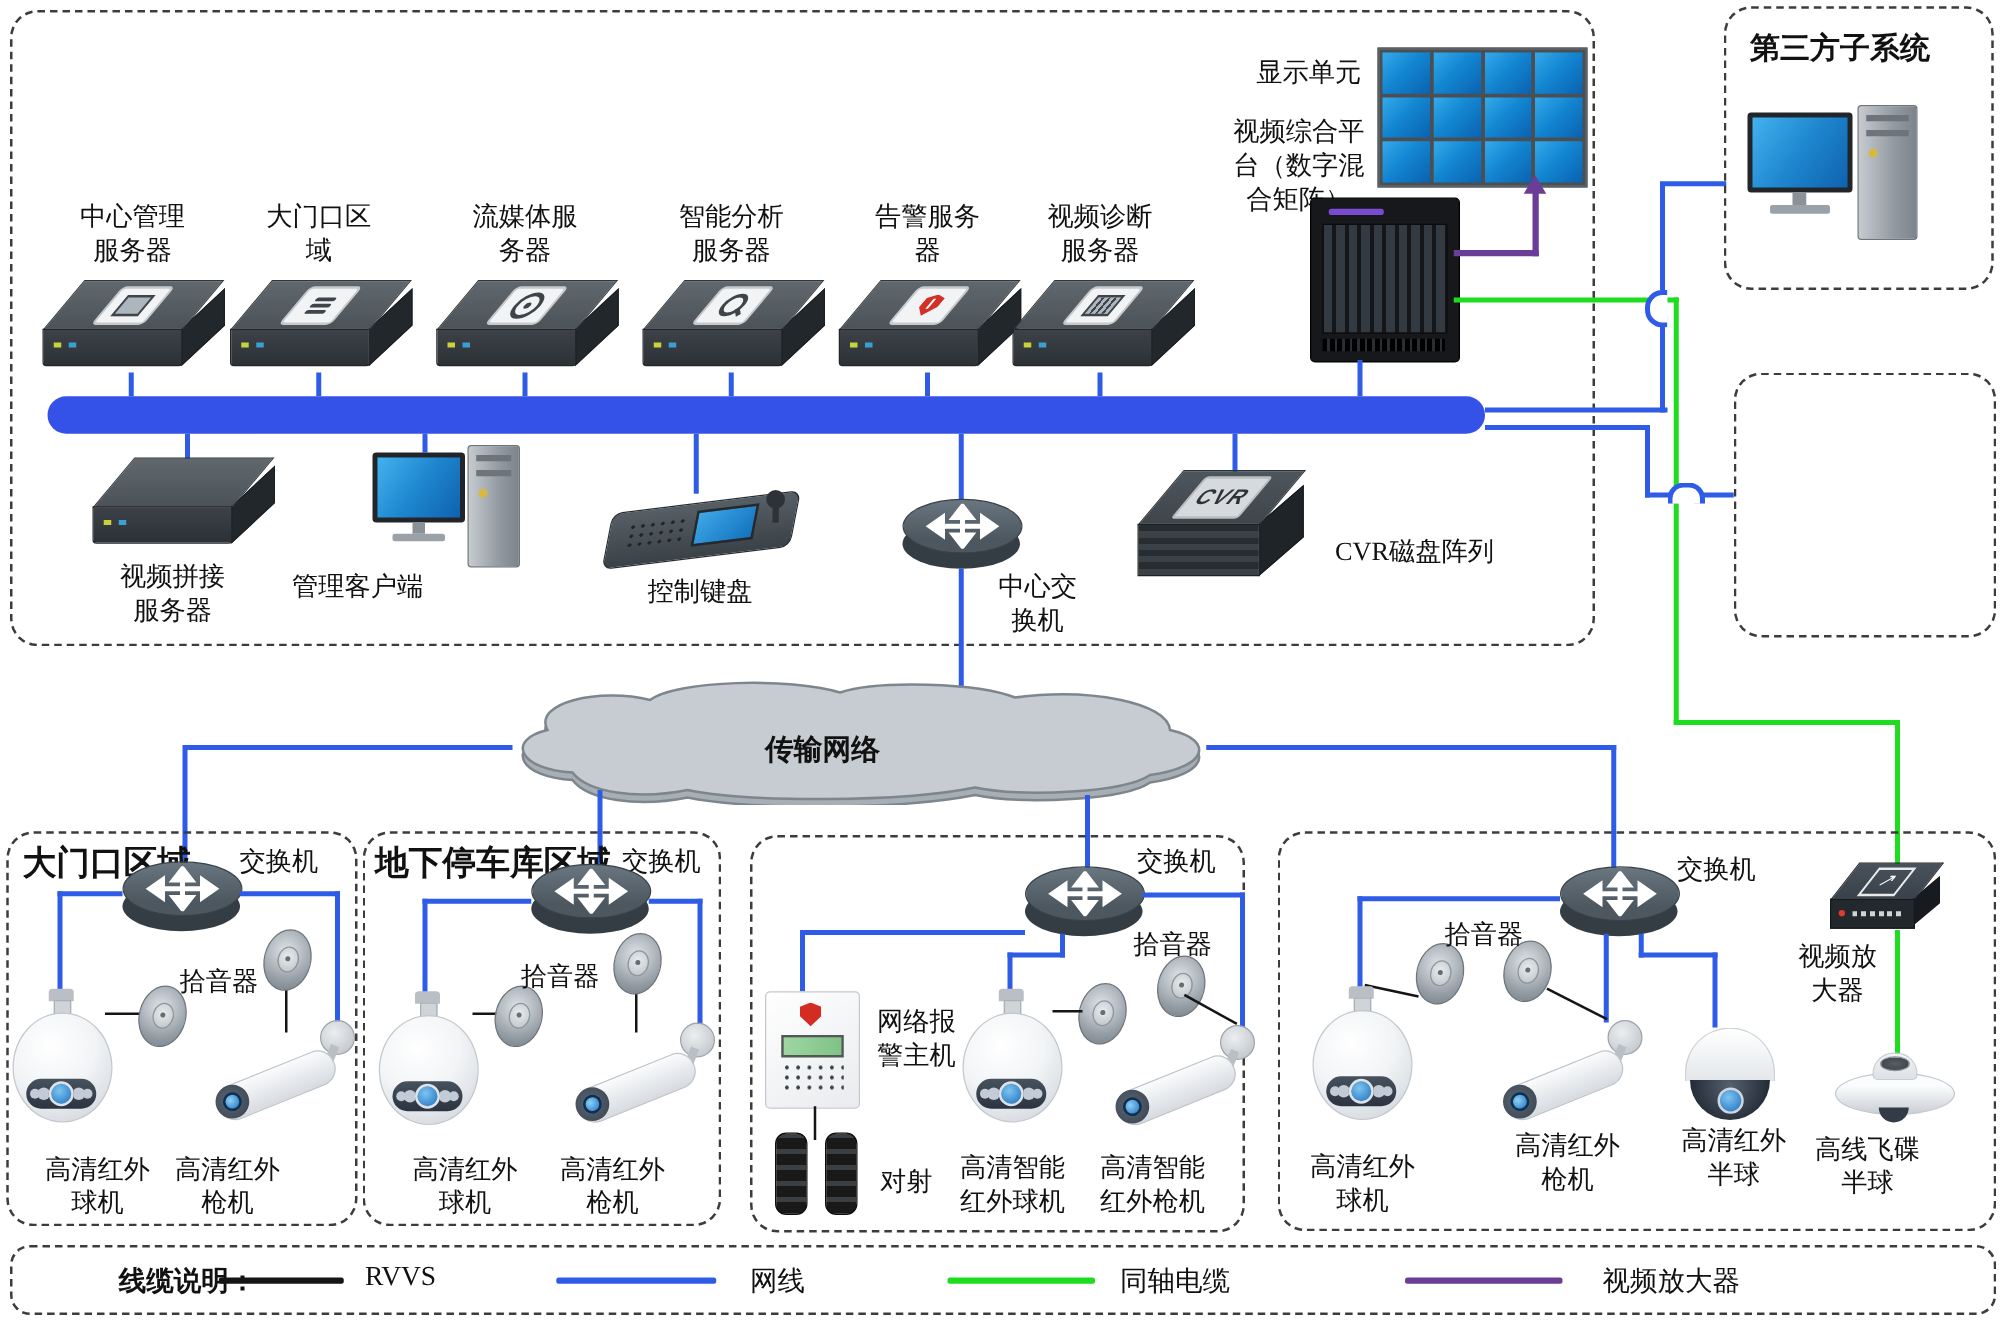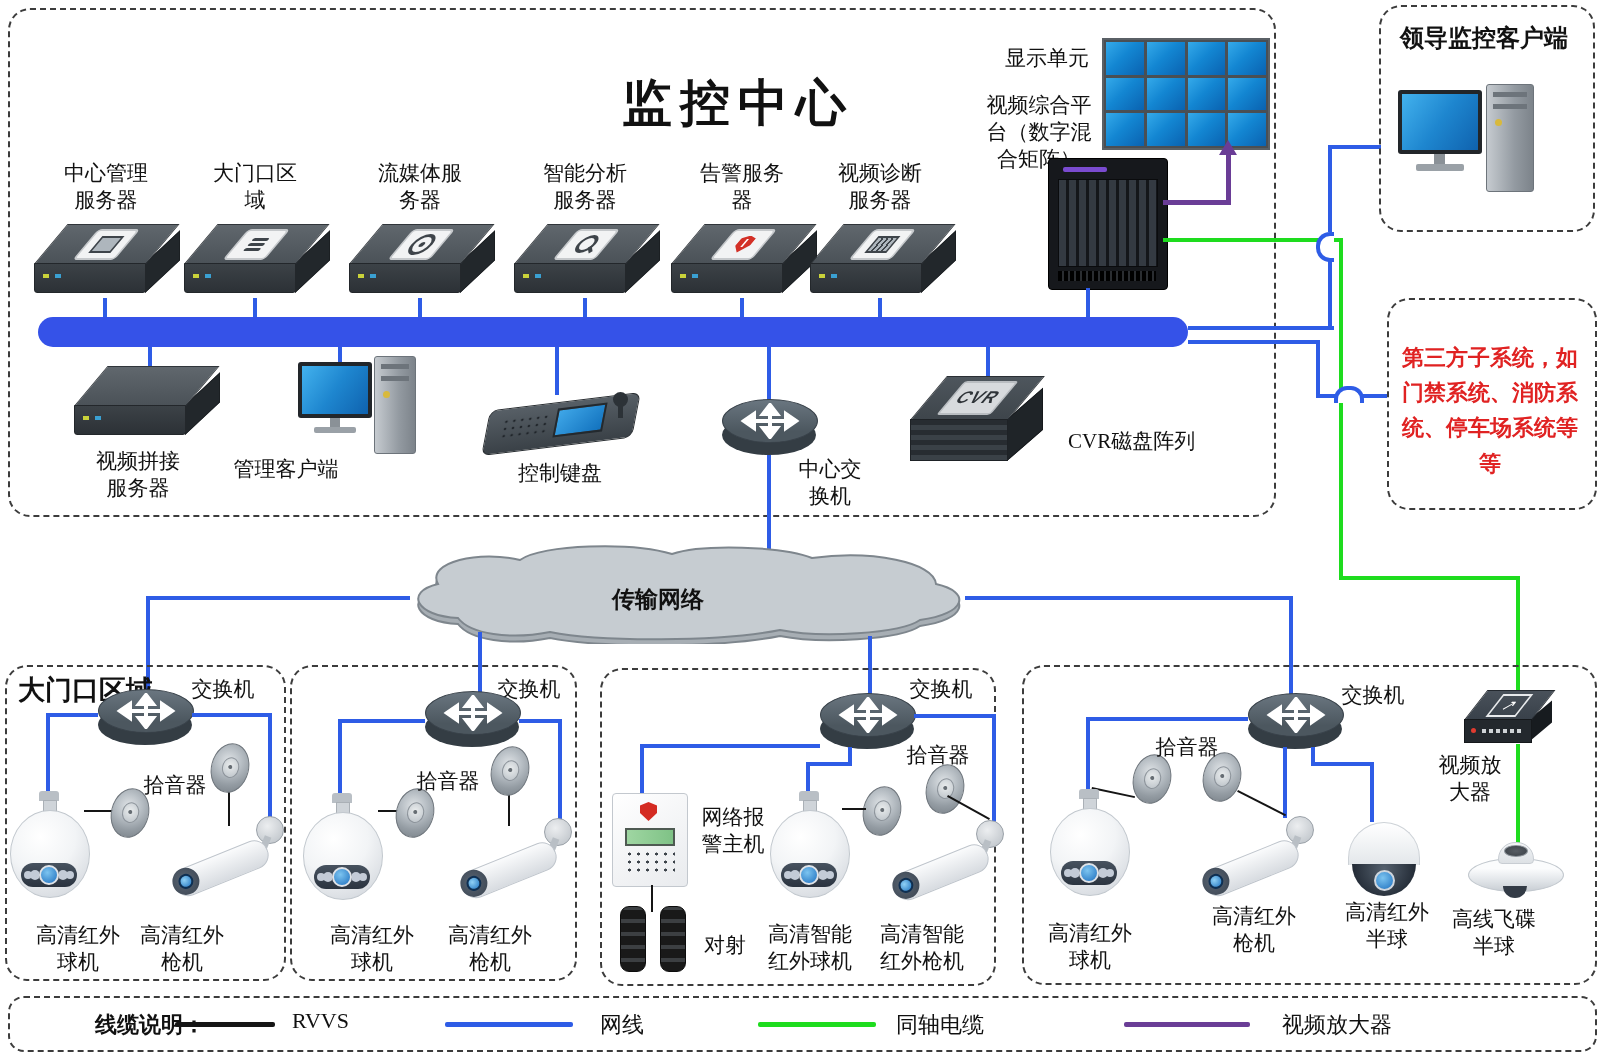--- a/index.html
+++ b/index.html
@@ -170,21 +170,20 @@
   .legend-swatch{position:absolute;height:5px;border-radius:2px}
   .legend-text{position:absolute;font-size:22px;white-space:nowrap}
   .cloud-label{position:absolute;font-size:23px;font-weight:bold}
 </style>
 </head>
 <body>
 
 <div id="stage">
 
   <div class="box-dash" style="left:8px;top:8px;width:1264px;height:505px"></div>
-  <div class="big-title" style="left:622px;top:70px">监控中心</div>
 
   <div class="lbl" style="left:62px;top:160px;width:88px">中心管理服务器</div>
   <div class="lbl" style="left:211px;top:160px;width:88px">大门口区域</div>
   <div class="lbl" style="left:376px;top:160px;width:88px">流媒体服务器</div>
   <div class="lbl" style="left:541px;top:160px;width:88px">智能分析服务器</div>
   <div class="lbl" style="left:698px;top:160px;width:88px">告警服务器</div>
   <div class="lbl" style="left:836px;top:160px;width:88px">视频诊断服务器</div>
 
   <div class="srv" style="left:32px;top:224px">
     <div class="srv-side"></div>
@@ -364,34 +363,33 @@
   <div class="cvr" style="left:906px;top:376px">
     <div class="cvr-side"></div>
     <div class="cvr-top">
       <div class="cvr-plate">CVR</div>
     </div>
     <div class="cvr-front"></div>
   </div>
   <div class="lbl" style="left:1068px;top:428px;width:150px;text-align:left">CVR磁盘阵列</div>
 
   <div class="box-dash" style="left:1379px;top:5px;width:212px;height:223px"></div>
-  <div class="leader-title" style="left:1400px;top:22px">领导监控客户端</div>
+  <div class="leader-title" style="left:1400px;top:22px">第三方子系统</div>
   <div class="mon-frame" style="left:1398px;top:90px;width:84px;height:64px">
       <div class="mon-scr"></div>
     </div>
   <div class="mon-neck" style="left:1434px;top:154px;width:11px;height:10px"></div>
   <div class="mon-base" style="left:1416px;top:164px;width:48px;height:7px"></div>
   <div class="tower" style="left:1486px;top:84px;width:46px;height:106px">
     <div class="tw-slot"></div>
       <div class="tw-slot"></div>
     <div class="tw-btn"></div>
   </div>
 
   <div class="box-dash" style="left:1387px;top:298px;width:206px;height:208px"></div>
-  <div class="red-text" style="left:1398px;top:340px;width:184px">第三方子系统，如门禁系统、消防系统、停车场系统等等</div>
 
   <svg class="abs" style="left:396px;top:540px" width="580" height="104" viewBox="0 0 580 104">
     <path d="M62,78 C20,76 8,52 42,44 C30,22 84,10 124,20 C146,4 236,2 276,14 C306,4 386,6 416,18 C476,10 538,22 540,44 C576,52 570,74 524,80 C504,94 424,98 384,90 C324,102 204,102 154,92 C114,100 74,94 62,78 Z" fill="#a7aeb4" stroke="#7e868d" stroke-width="2" transform="translate(0,6)"></path>
     <path d="M62,78 C20,76 8,52 42,44 C30,22 84,10 124,20 C146,4 236,2 276,14 C306,4 386,6 416,18 C476,10 538,22 540,44 C576,52 570,74 524,80 C504,94 424,98 384,90 C324,102 204,102 154,92 C114,100 74,94 62,78 Z" fill="#c6ccd1" stroke="#7e868d" stroke-width="2"></path>
   </svg>
   <div class="cloud-label" style="left:612px;top:584px">传输网络</div>
 
   <div class="hline" style="left:148px;top:596px;width:262px"></div>
   <div class="vline" style="left:146px;top:596px;height:97px"></div>
   <div class="vline" style="left:478px;top:632px;height:63px"></div>
@@ -444,20 +442,21 @@
     <div class="bul-body">
         <div class="bul-cap">
           <div class="bul-lens"></div>
         </div>
       </div>
   </div>
   <div class="lbl" style="left:34px;top:922px;width:88px">高清红外球机</div>
   <div class="lbl" style="left:138px;top:922px;width:88px">高清红外枪机</div>
 
   <div class="box-dash" style="left:290px;top:665px;width:283px;height:312px"></div>
+  <div class="zone-title" style="left:300px;top:672px">地下停车库区域</div>
   <div class="lbl" style="left:494px;top:676px;width:70px">交换机</div>
   <div class="switch" style="left:425px;top:691px">
     <div class="sw-base"></div>
     <div class="sw-top">
       <svg width="64" height="36" viewBox="0 0 64 36">
           <g stroke="#fff" stroke-width="4" fill="#fff">
             <line x1="14" y1="18" x2="50" y2="18"></line>
             <line x1="32" y1="8" x2="32" y2="28"></line>
             <polygon points="6,18 16,11 16,25"></polygon>
             <polygon points="58,18 48,11 48,25"></polygon>

